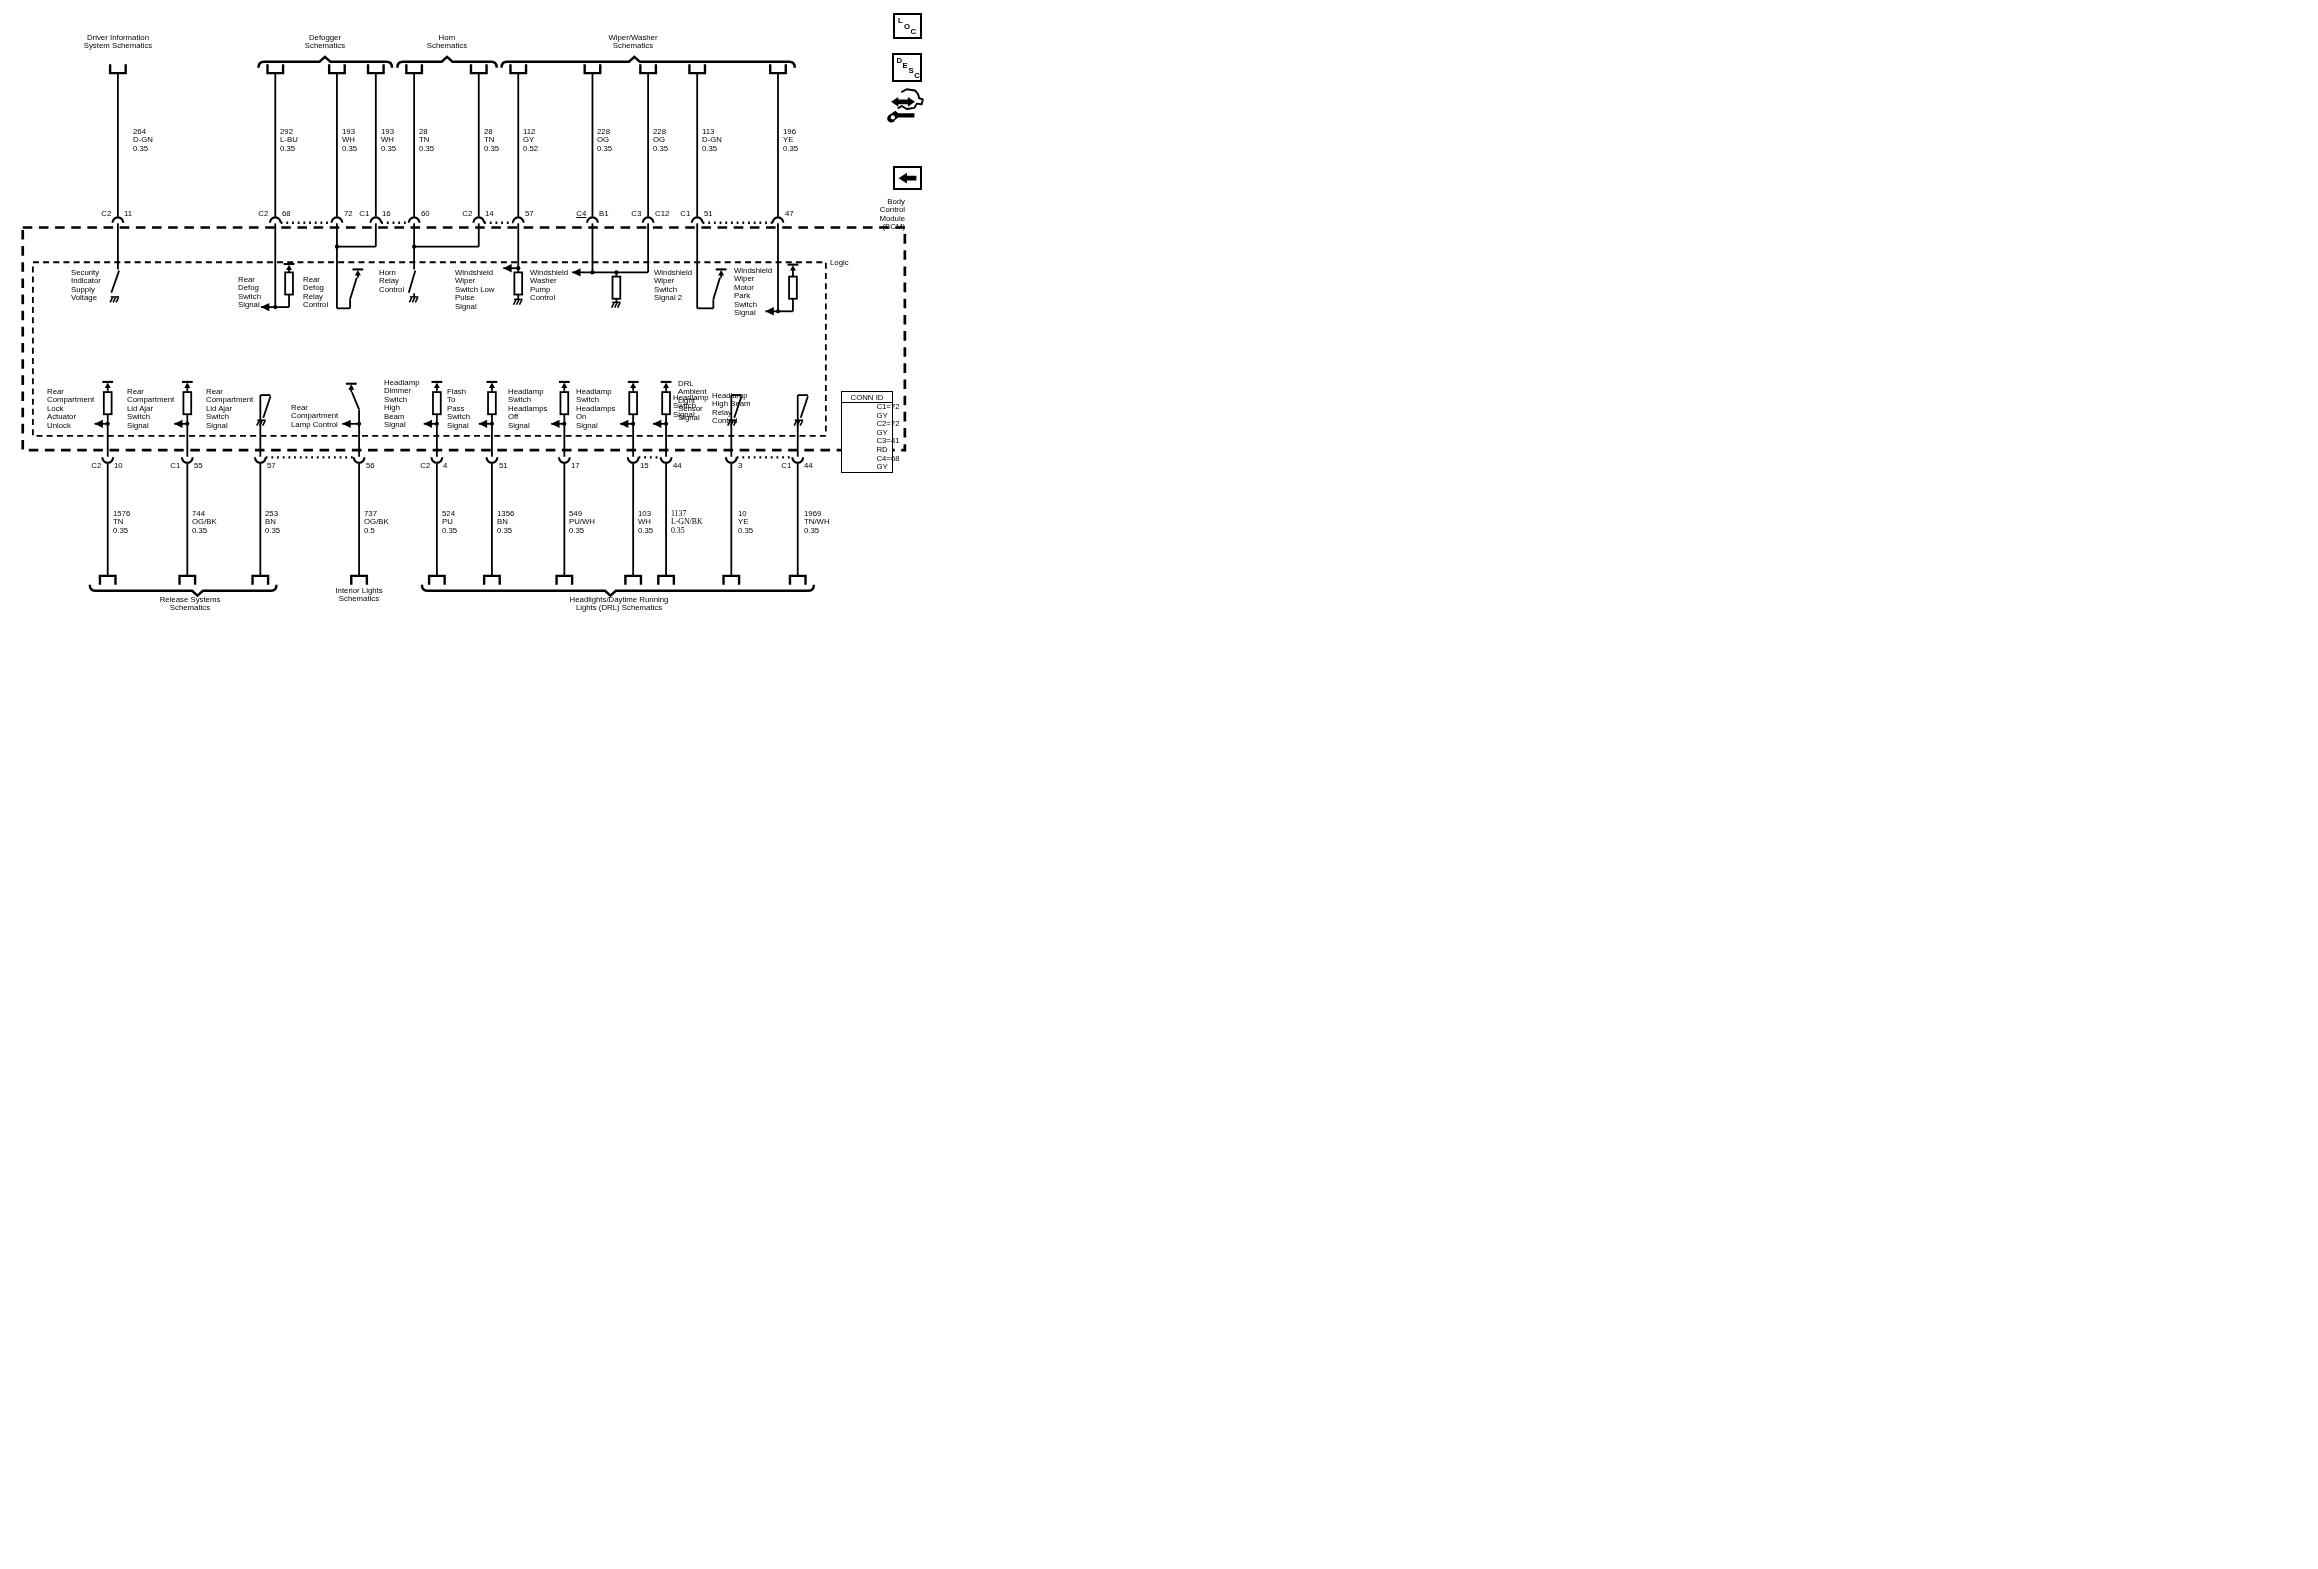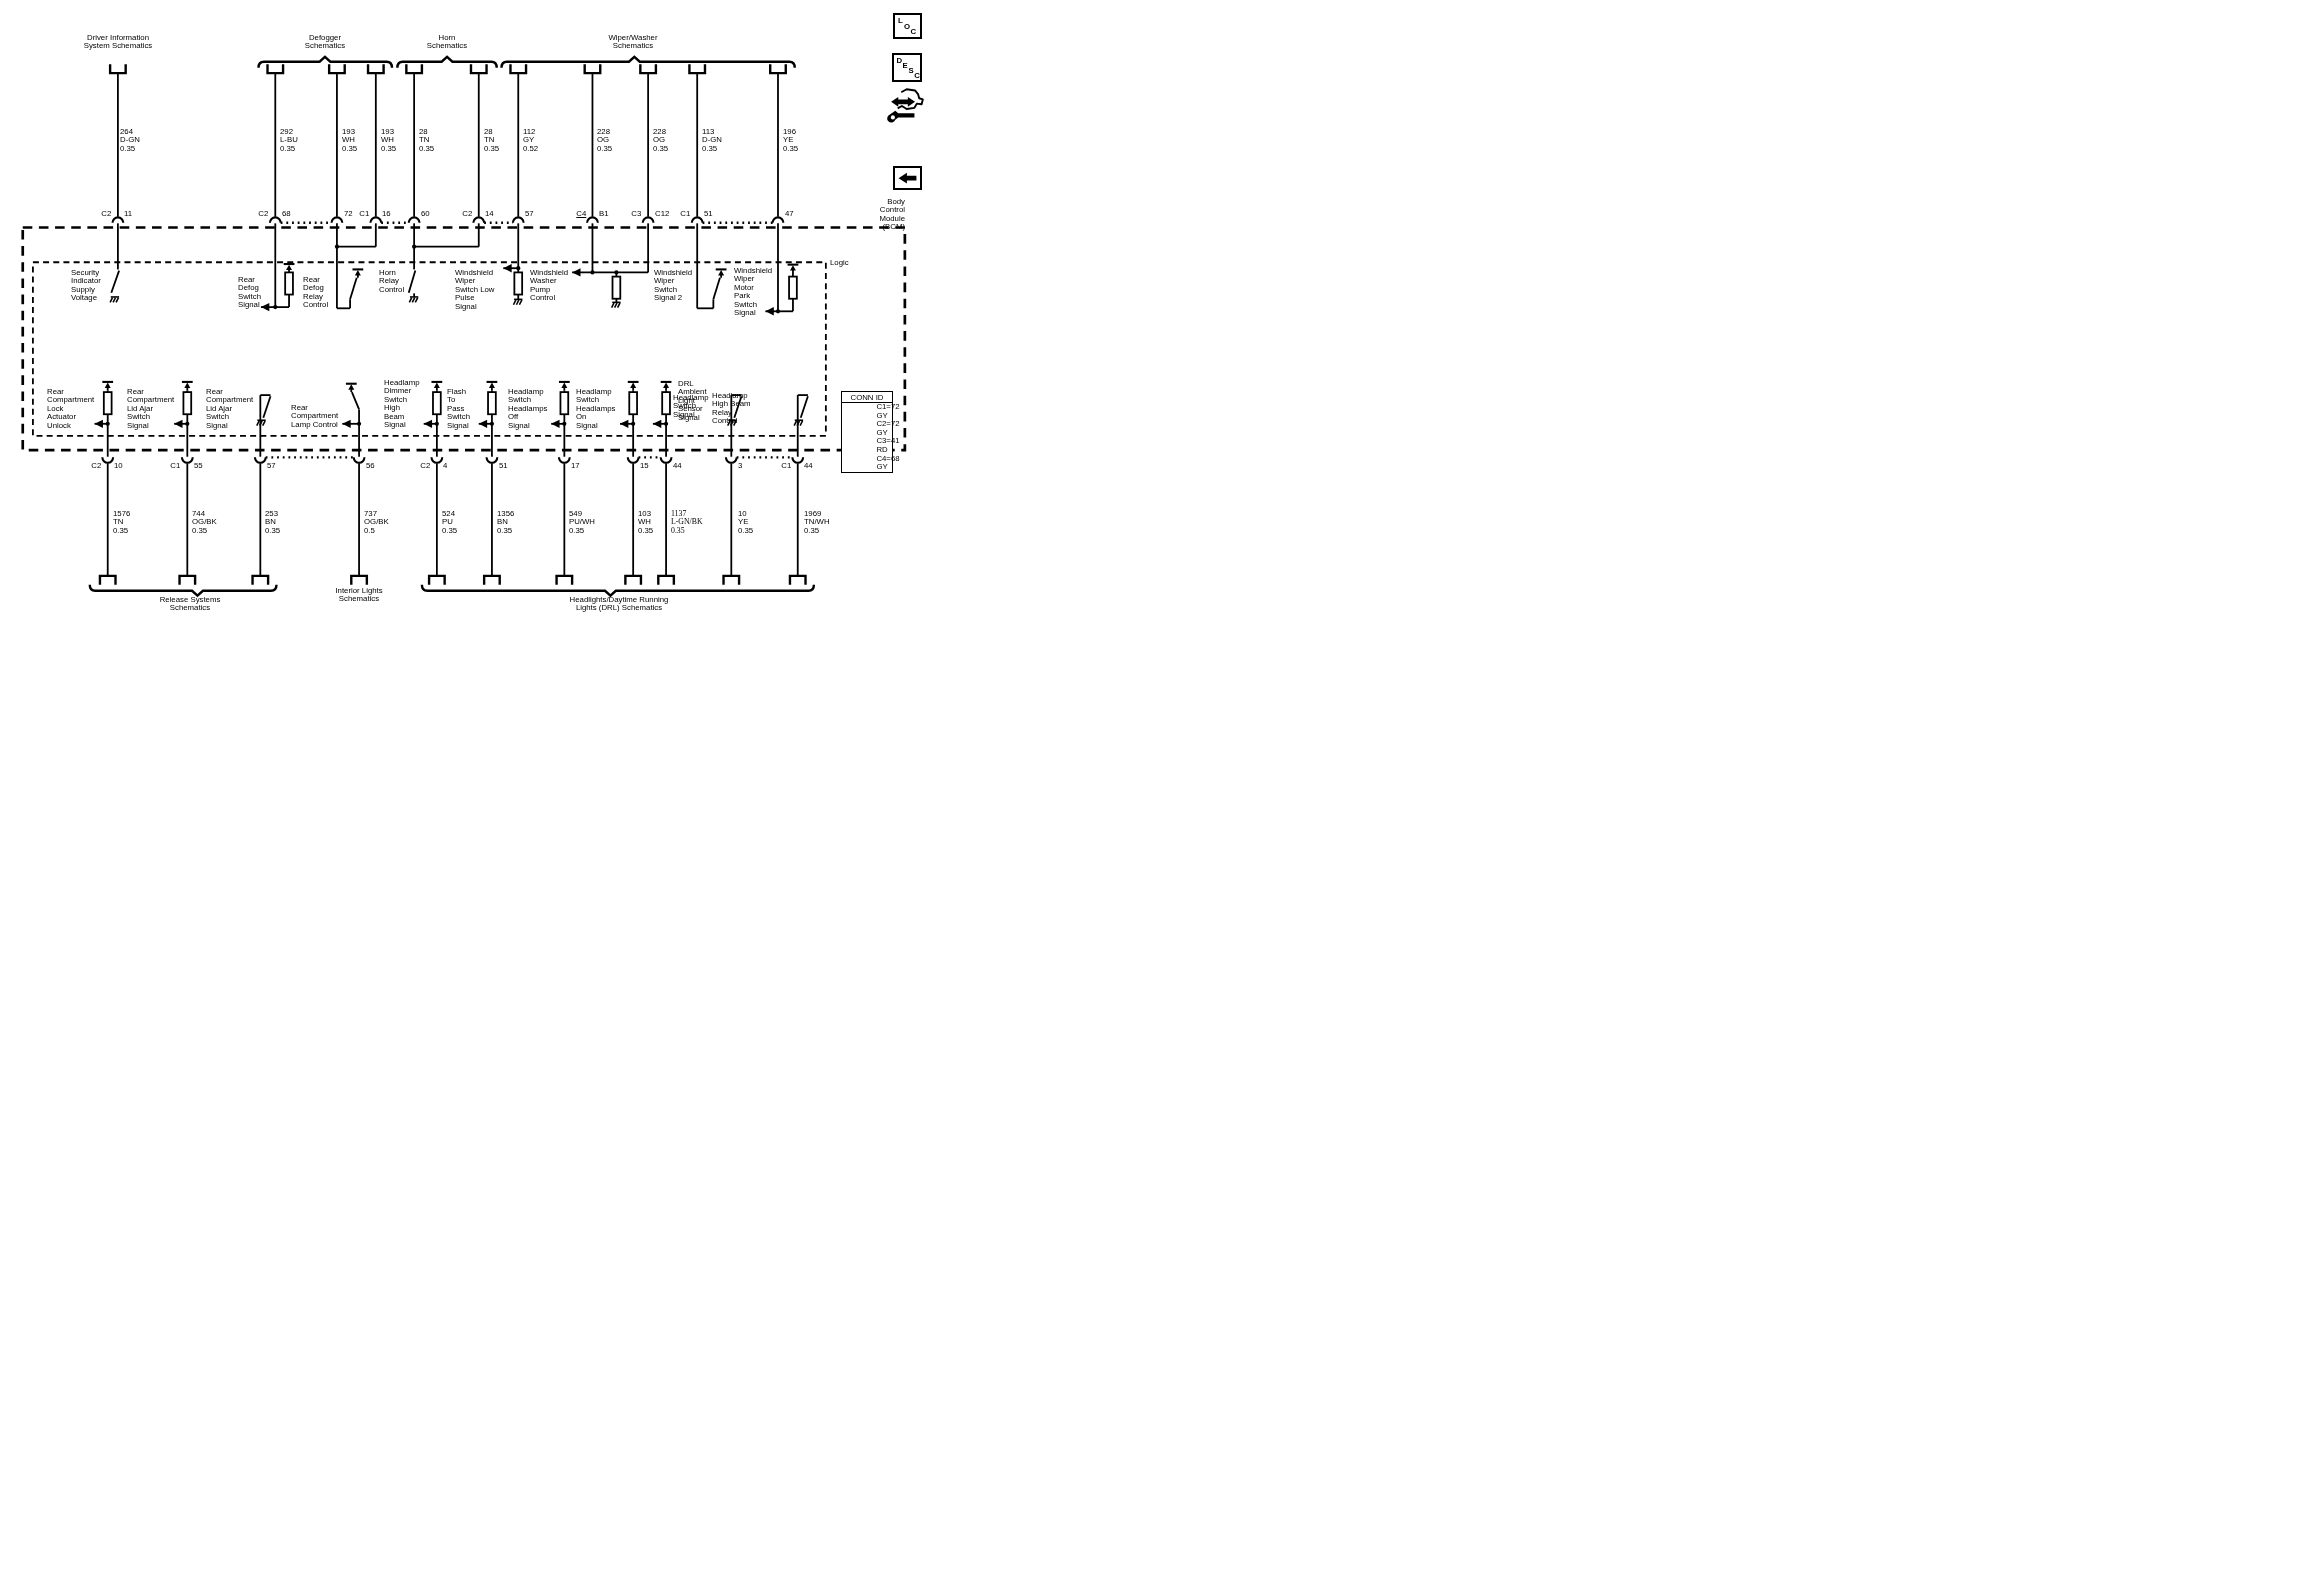--- a/index.html
+++ b/index.html
@@ -314,21 +314,21 @@
 
 <div class="lbl c" style="left:118px;top:34px;">Driver Information
 System Schematics</div>
 <div class="lbl c" style="left:325px;top:34px;">Defogger
 Schematics</div>
 <div class="lbl c" style="left:447px;top:34px;">Horn
 Schematics</div>
 <div class="lbl c" style="left:633px;top:34px;">Wiper/Washer
 Schematics</div>
 
-<div class="lbl" style="left:120px;top:128px;">264
+<div class="lbl" style="left:133px;top:128px;">264
 D-GN
 0.35</div>
 <div class="lbl" style="left:280px;top:128px;">292
 L-BU
 0.35</div>
 <div class="lbl" style="left:342px;top:128px;">193
 WH
 0.35</div>
 <div class="lbl" style="left:381px;top:128px;">193
 WH

